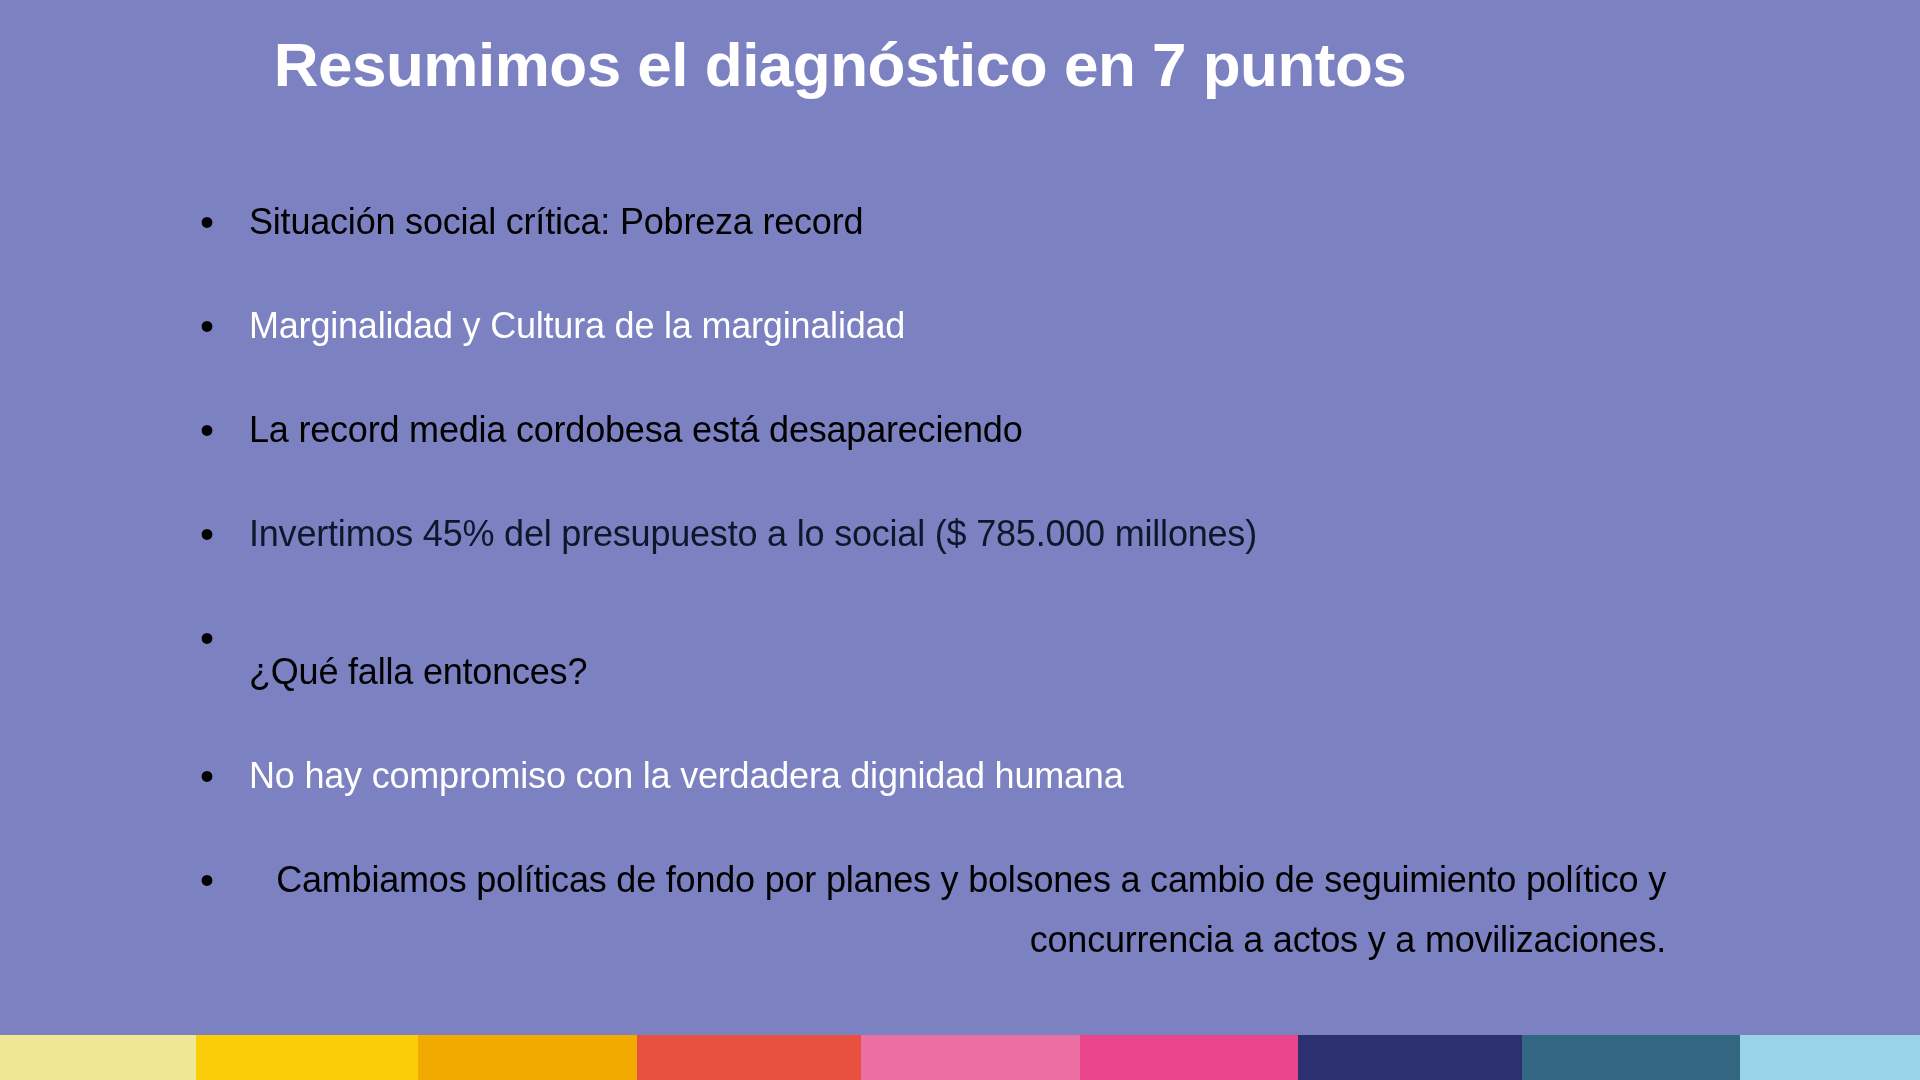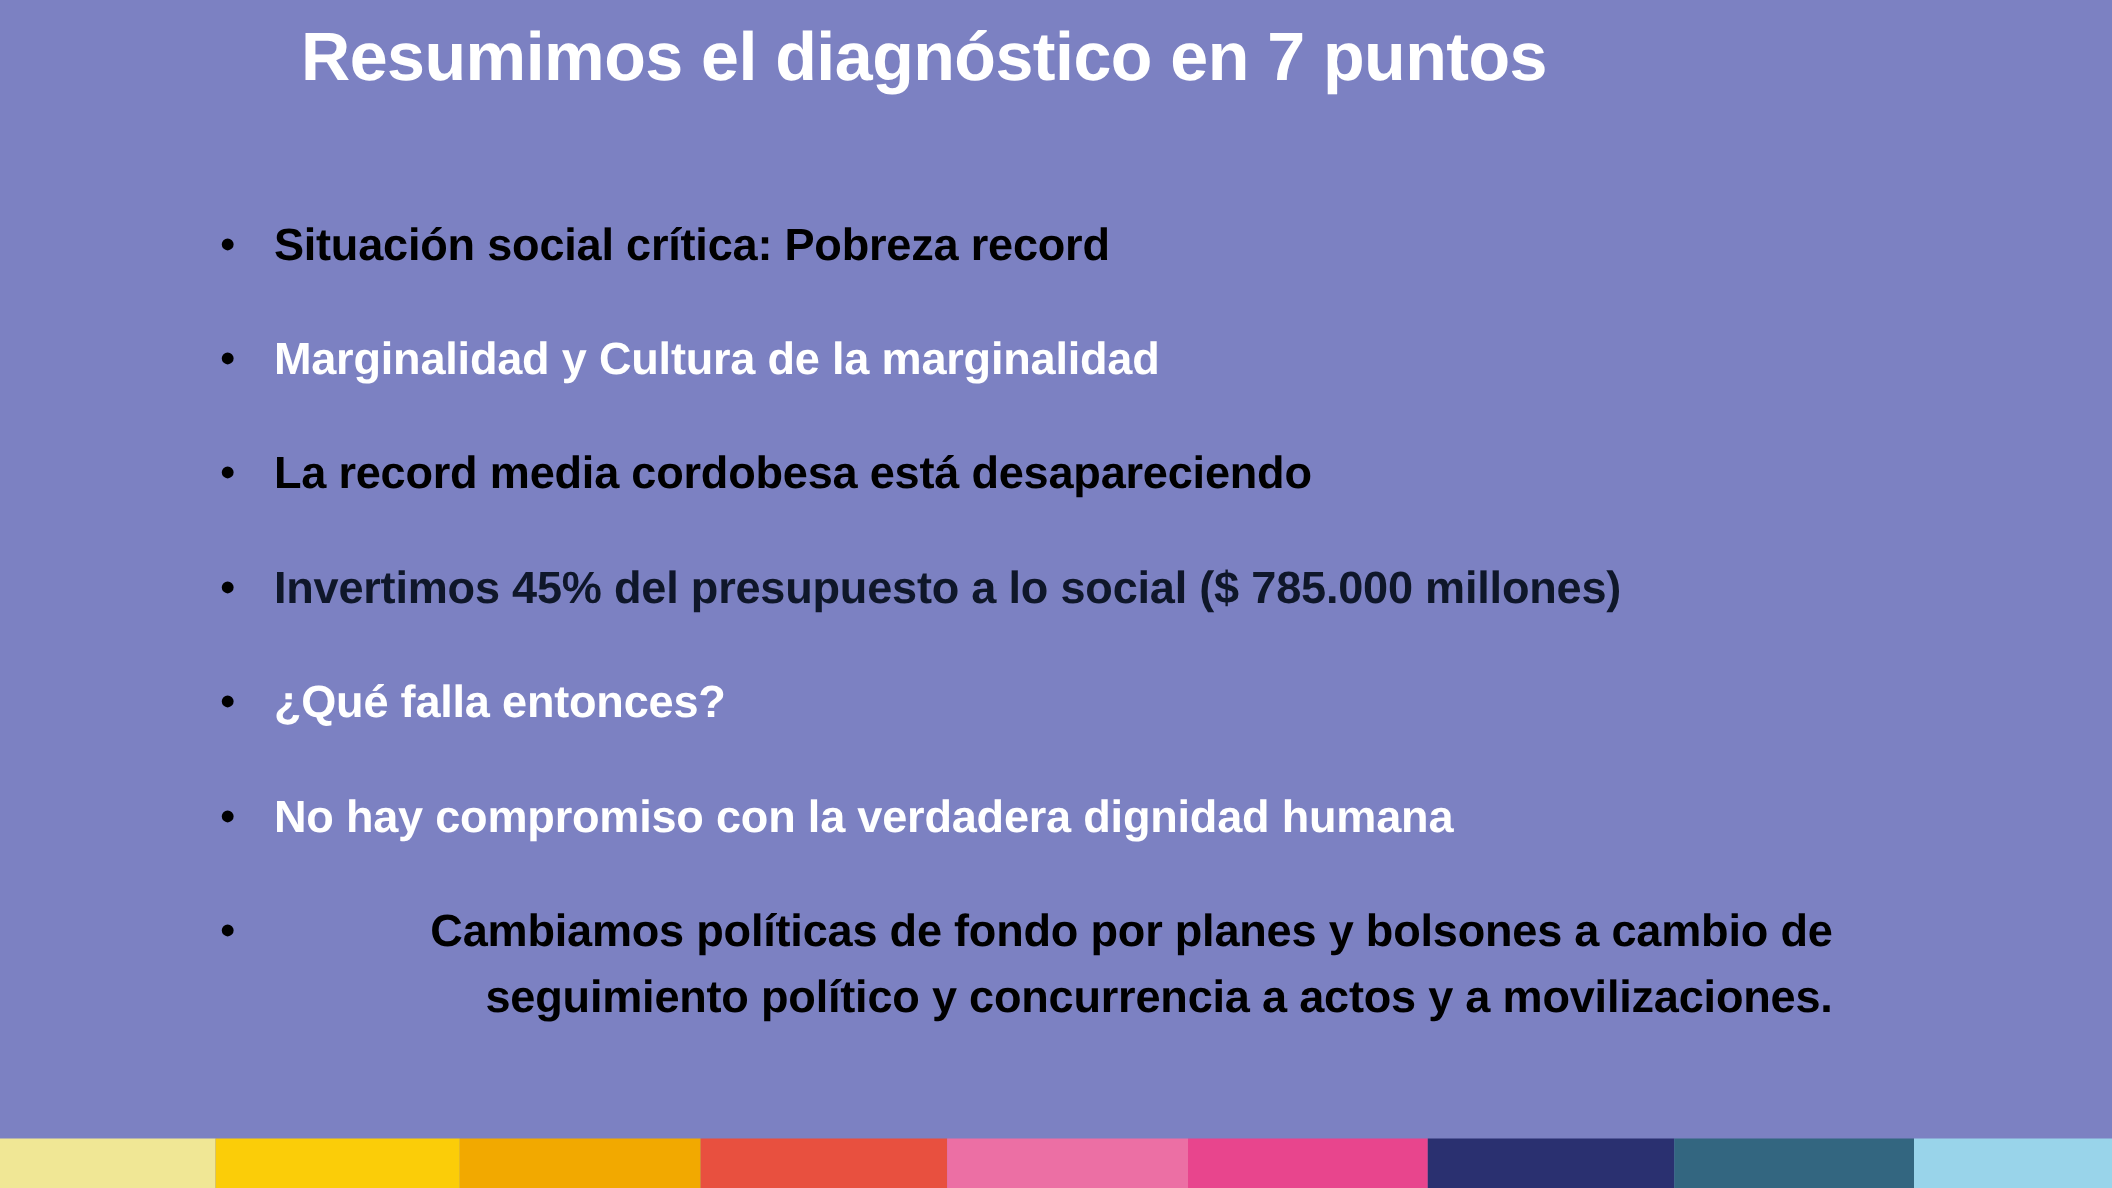--- a/index.html
+++ b/index.html
@@ -11,21 +11,21 @@
     position: relative;
     width: 1920px;
     height: 1080px;
     background: #7c81c2;
     overflow: hidden;
     font-family: "Liberation Sans", "DejaVu Sans", sans-serif;
     box-sizing: border-box;
   }
   .slide-title {
     position: absolute;
-    top: 20px;
+    top: 32px;
     left: 0;
     width: 1680px;
     text-align: center;
     color: #ffffff;
     font-size: 62px;
     font-weight: bold;
     letter-spacing: -0.5px;
     line-height: 1.08;
     white-space: nowrap;
   }
@@ -53,22 +53,22 @@
     font-size: 40px;
     line-height: 60px;
     text-align: left;
     padding-left: 14px;
     box-sizing: border-box;
     user-select: none;
   }
   .bullet-text {
     flex: 1 1 auto;
     color: #000000;
-    font-size: 41px;
-    font-weight: bold;
+    font-size: 36px;
+    font-weight: normal;
     line-height: 60px;
     letter-spacing: -0.2px;
   }
   .footer-bar {
     position: absolute;
     left: 0;
     bottom: 0;
     width: 1920px;
     height: 45px;
     display: flex;
@@ -101,21 +101,21 @@
       <span class="bullet-text" style="color: rgb(0, 0, 0);">La record media cordobesa está desapareciendo</span>
     </li>
 
     <li class="bullet-row">
       <span class="bullet-marker" style="color: rgb(0, 0, 0);">•</span>
       <span class="bullet-text" style="color: #0f172a;">Invertimos 45% del presupuesto a lo social ($ 785.000 millones)</span>
     </li>
 
     <li class="bullet-row">
       <span class="bullet-marker" style="color: rgb(0, 0, 0);">•</span>
-      <span class="bullet-text" style="color: #ffffff;">¿Qué falla entonces?</span>
+      <span class="bullet-text" style="color: #000000; margin-top: 34px;">¿Qué falla entonces?</span>
     </li>
 
     <li class="bullet-row">
       <span class="bullet-marker" style="color: rgb(0, 0, 0);">•</span>
       <span class="bullet-text" style="color: #ffffff;">No hay compromiso con la verdadera dignidad humana</span>
     </li>
 
     <li class="bullet-row">
       <span class="bullet-marker" style="color: rgb(0, 0, 0);">•</span>
       <span class="bullet-text" style="color: rgb(0, 0, 0); text-align: right;">Cambiamos políticas de fondo por planes y bolsones a cambio de seguimiento político y concurrencia a actos y a movilizaciones.</span>

